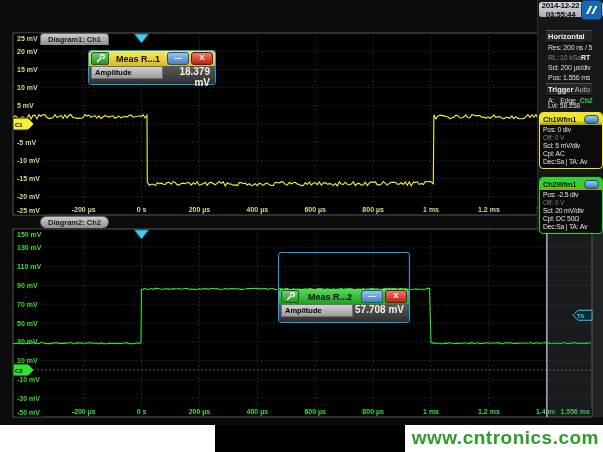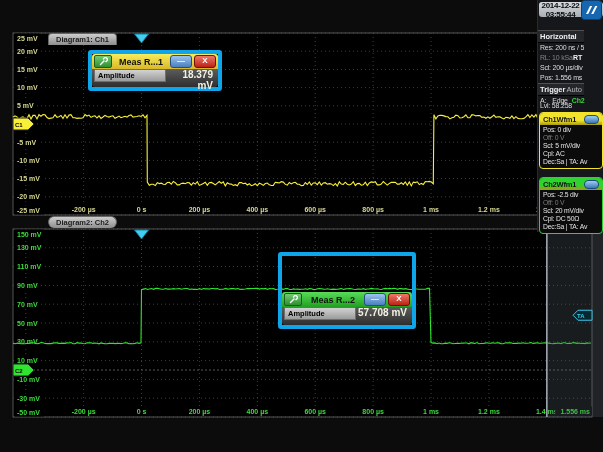--- a/index.html
+++ b/index.html
@@ -2,32 +2,32 @@
 <html><head>
 <meta charset="utf-8">
 <style>
   html,body{margin:0;padding:0;background:#333;}
   #app{position:relative;width:603px;height:452px;background:#0c0c0c;overflow:hidden;
        font-family:"Liberation Sans",sans-serif;}
   #scope-svg{position:absolute;left:0;top:0;z-index:1;font-family:"Liberation Sans",sans-serif;}
 
   .diagram-tab{position:absolute;z-index:5;height:11px;line-height:11px;padding:0 7px;
     background:linear-gradient(#cccccc,#8e8e8e);color:#1c1c1c;font-size:7.5px;font-weight:bold;
-    border:1px solid #666;border-bottom:none;border-radius:4px 4px 0 0;white-space:nowrap;margin-left:8px;}
+    border:1px solid #666;border-bottom:none;border-radius:4px 4px 0 0;white-space:nowrap;}
   #tab1{left:40px;top:33px;}
   #tab2{left:40px;top:216px;border-radius:6px;}
 
   
   #sidebar{position:absolute;left:537px;top:0;width:66px;height:232px;background:#15171a;
     z-index:10;box-sizing:border-box;border-left:1px solid #2a2a2a;}
   #datetime-box{position:absolute;left:1px;top:2px;width:62px;height:15px;border-radius:3px;
     background:linear-gradient(#d6dade,#a8aeb4);display:flex;align-items:center;padding:0 1px;}
   #datetime-box .dt{flex:1;color:#0a0a0a;font-size:8px;font-weight:bold;line-height:9px;
     letter-spacing:-0.3px;text-align:center;}
-  .panel{position:absolute;left:0;width:46px;color:#dcdcdc;font-size:7px;}
+  .panel{position:absolute;left:8px;width:46px;color:#dcdcdc;font-size:7px;}
   #hpanel{top:30px;}
   .sec-header{background:#24262a;border-top:1px solid #505050;border-bottom:1px solid #000;
     height:11px;line-height:11px;padding:0 2px;font-size:7.5px;font-weight:bold;color:#f0f0f0;
     display:flex;justify-content:space-between;}
   .sec-header .mode{color:#b8b8b8;font-weight:normal;}
   .sb-row{height:10px;line-height:10px;padding:0 2px;white-space:nowrap;overflow:hidden;
     display:flex;justify-content:space-between;letter-spacing:-0.2px;}
   .sb-row.dim > span:first-child{color:#828282;}
   .sb-right{font-weight:bold;color:#f2f2f2;}
   .trig-row{height:10px;line-height:10px;padding:0 2px;display:flex;align-items:center;gap:2px;
@@ -41,21 +41,21 @@
   .wfm-pill{width:13px;height:7px;border-radius:4px;border:1px solid #1c4c7c;
     background:linear-gradient(#9ecdf2,#3a78b8);}
   .wfm-body{padding:1px 0 2px 0;}
   .wfm-row{height:8px;line-height:8px;padding:0 3px;color:#e4e4e4;font-size:6.8px;
     letter-spacing:-0.2px;white-space:nowrap;}
   .wfm-row.dim{color:#7c7c7c;}
   #dlg1{top:112px;}
   #dlg2{top:177px;}
 
   
-  .meas-popup{position:absolute;z-index:30;border:4px solid #0ea5e9;border-radius:3px;
+  .meas-popup{position:absolute;z-index:30;border:1px solid #0ea5e9;border-radius:3px;
     box-shadow:0 1px 3px rgba(0,0,0,.6);}
   #popup1{left:88px;top:50px;width:126px;}
   #popup2{left:278px;top:252px;width:130px;}
   .meas-title{height:15px;display:flex;align-items:center;gap:2px;padding:0 2px;
     border-radius:3px 3px 0 0;}
   .meas-title .t{flex:1;text-align:center;font-size:9px;font-weight:bold;color:#101010;}
   .btn-wrench{width:16px;height:11px;border-radius:2px;border:1px solid #1c5c1c;
     background:linear-gradient(#74cc74,#2f8f2f);display:flex;align-items:center;justify-content:center;}
   .btn-min{width:20px;height:11px;border-radius:3px;border:1px solid #24507e;
     background:linear-gradient(#9cc4ee,#4a7fc0);color:#fff;font-size:8px;line-height:9px;
@@ -345,14 +345,18 @@
       <span class="t">Meas R...2</span>
       <span class="btn-min">—</span>
       <span class="btn-close">X</span>
     </div>
     <div class="meas-body">
       <span class="meas-label">Amplitude</span>
       <span class="meas-value">57.708 mV</span>
     </div>
   </div>
 
+  <div id="bottom-strip">
+    <div id="bottom-black"></div>
+    <div id="watermark">www.cntronics.com</div>
+  </div>
 
 </div>
 
 </body></html>

